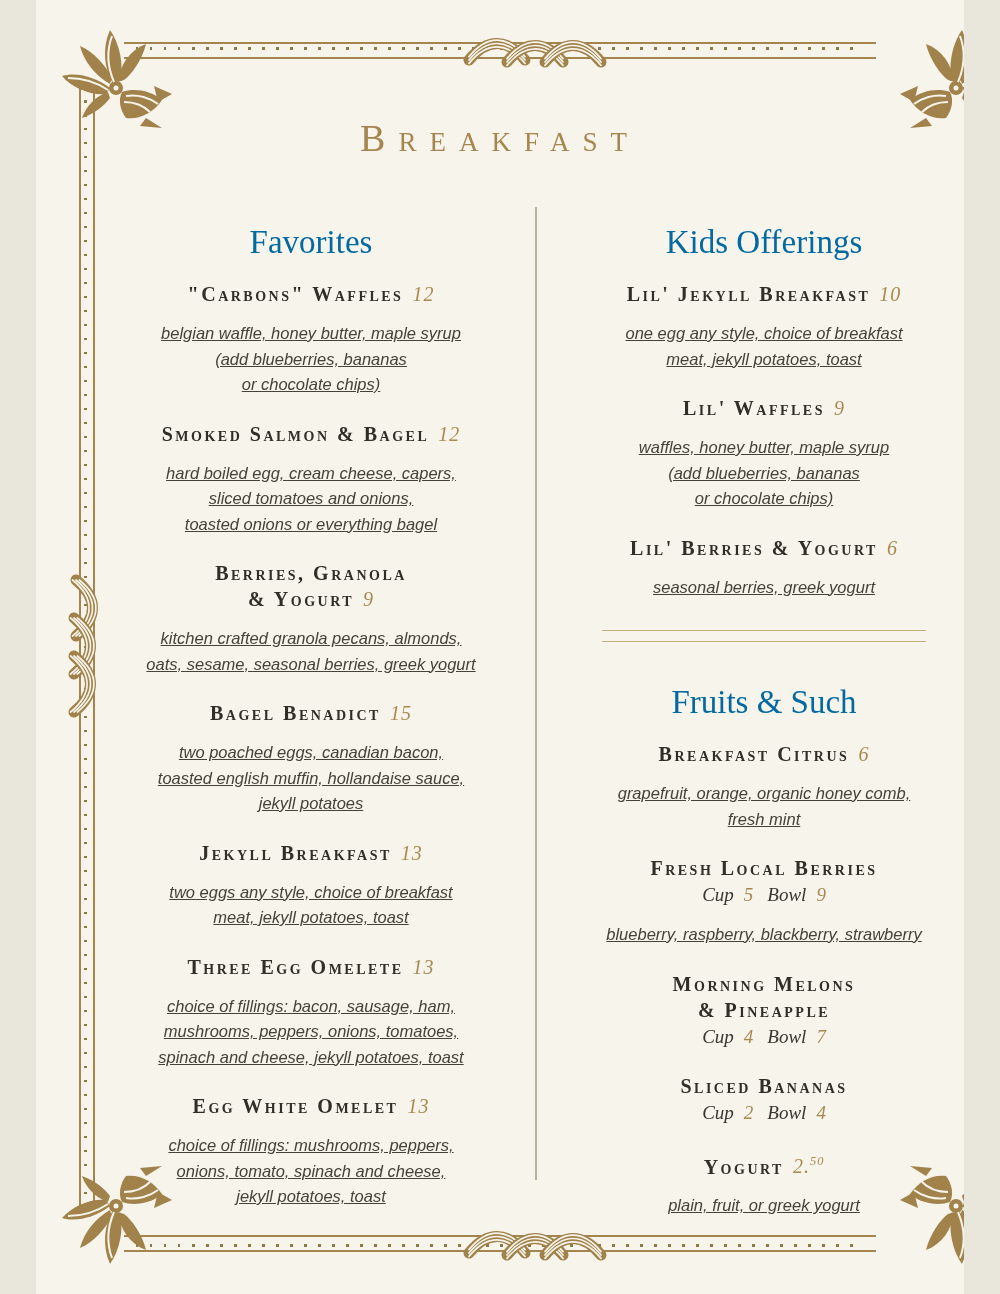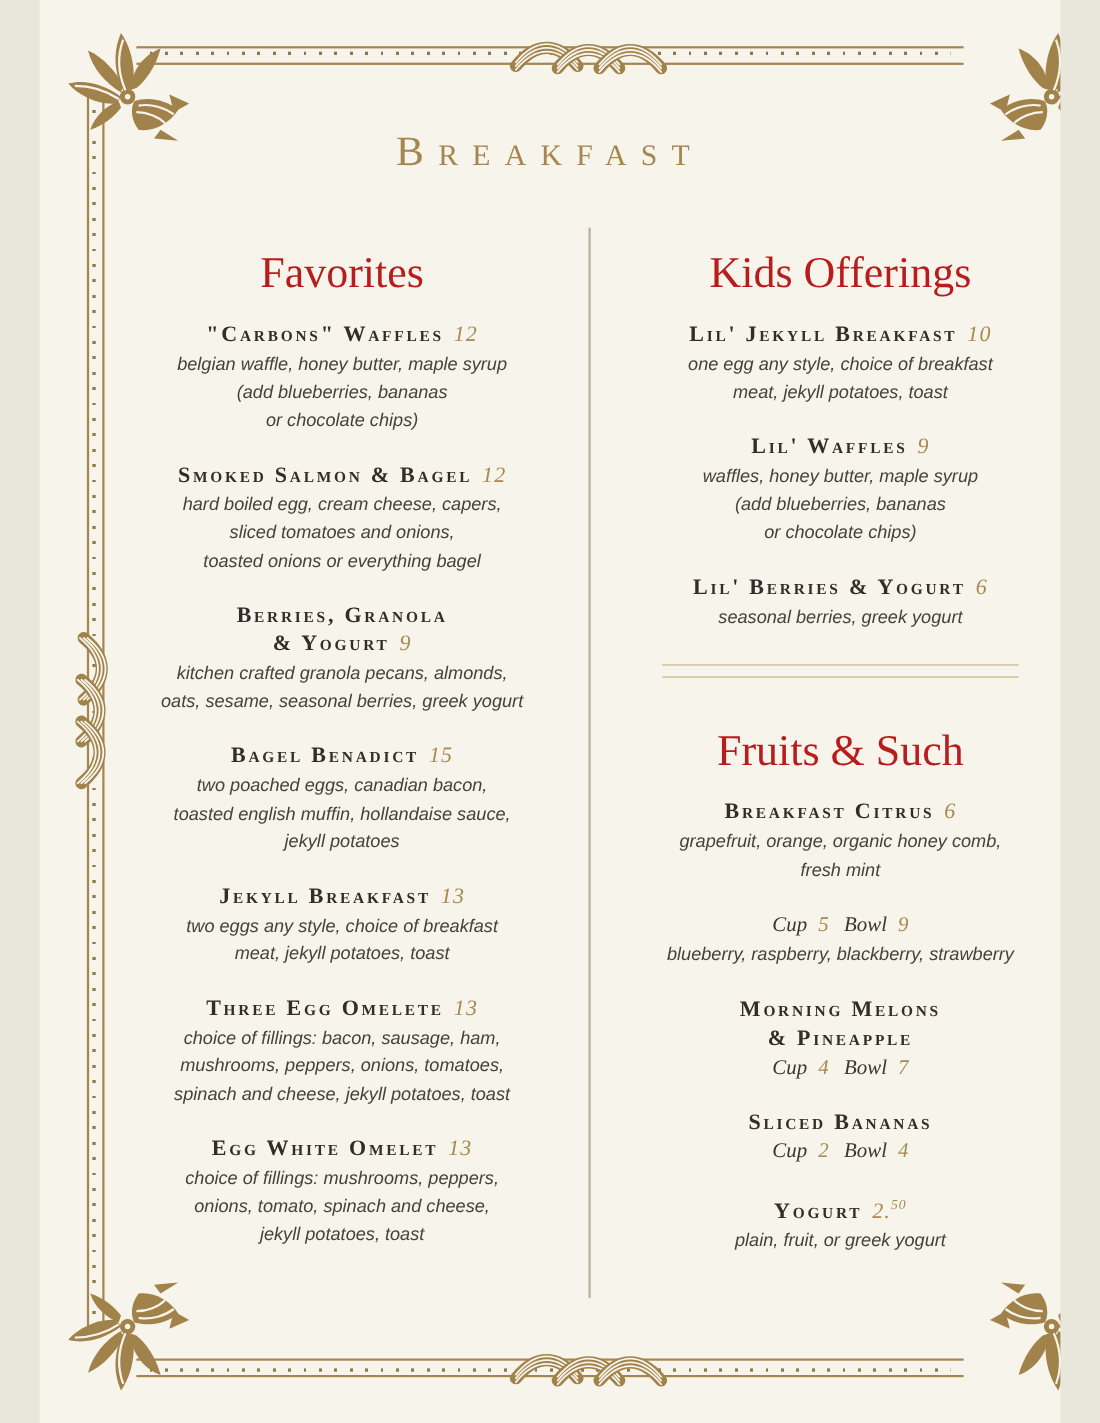--- a/index.html
+++ b/index.html
@@ -37,36 +37,36 @@
     position:absolute; top:116px; left:0; width:100%; text-align:center;
     font-variant:small-caps; font-size:38px; letter-spacing:13px;
     color:#a6864f; font-weight:500;
   }
   
   .col { position:absolute; top:224px; width:430px; text-align:center; }
   .col-left  { left:60px; }
   .col-right { left:513px; }
   .col-divider { position:absolute; left:499px; top:207px; width:2px; height:973px; background:#b7b19b; }
   .menu-heading {
-    font-size:40px; color:#b91c1c; font-weight:500; margin-bottom:20px;
+    font-size:33px; color:#0369a1; font-weight:500; margin-bottom:20px;
   }
   .item { margin-bottom:23px; }
   .name-line {
     font-variant:small-caps; font-weight:700; font-size:20px;
     letter-spacing:2.5px; color:#322d27; line-height:26px;
   }
   .price { font-style:italic; font-weight:500; letter-spacing:1px;
            color:#a9894f; margin-left:9px; }
   .price sup { font-size:0.62em; }
   .sizes { font-style:italic; font-size:19px; color:#3a352e; line-height:27px; }
   .sizes .sz-price { color:#a9894f; margin:0 14px 0 10px; }
   .sizes .sz-price:last-child { margin-right:0; }
   .desc {
     font-family:"Liberation Sans", sans-serif; font-style:italic;
-    font-size:16.5px; line-height:25.5px; color:#454239; margin-top:2px;
+    font-size:16.5px; line-height:25.5px; color:#454239; margin-top:14px;text-decoration:underline;
   }
   .section-divider {
     width:324px; margin:30px auto 42px; height:12px;
     border-top:1.5px solid #c2ae7d; border-bottom:1.5px solid #c2ae7d;
   }
 </style>
 </head>
 <body>
 
 <svg width="0" height="0" style="position:absolute">
@@ -256,20 +256,21 @@
 
       <div class="item">
         <div class="name-line"><span>Breakfast Citrus</span><span class="price">6</span></div>
         <div class="desc">
           <div>grapefruit, orange, organic honey comb,</div>
           <div>fresh mint</div>
         </div>
       </div>
 
       <div class="item">
+        <div class="name-line"><span>Fresh Local Berries</span></div>
         <div class="sizes"><span>Cup</span><span class="sz-price">5</span><span>Bowl</span><span class="sz-price">9</span></div>
         <div class="desc">
           <div>blueberry, raspberry, blackberry, strawberry</div>
         </div>
       </div>
 
       <div class="item">
         <div class="name-line"><span>Morning Melons</span></div>
         <div class="name-line"><span>&amp; Pineapple</span></div>
         <div class="sizes"><span>Cup</span><span class="sz-price">4</span><span>Bowl</span><span class="sz-price">7</span></div>

